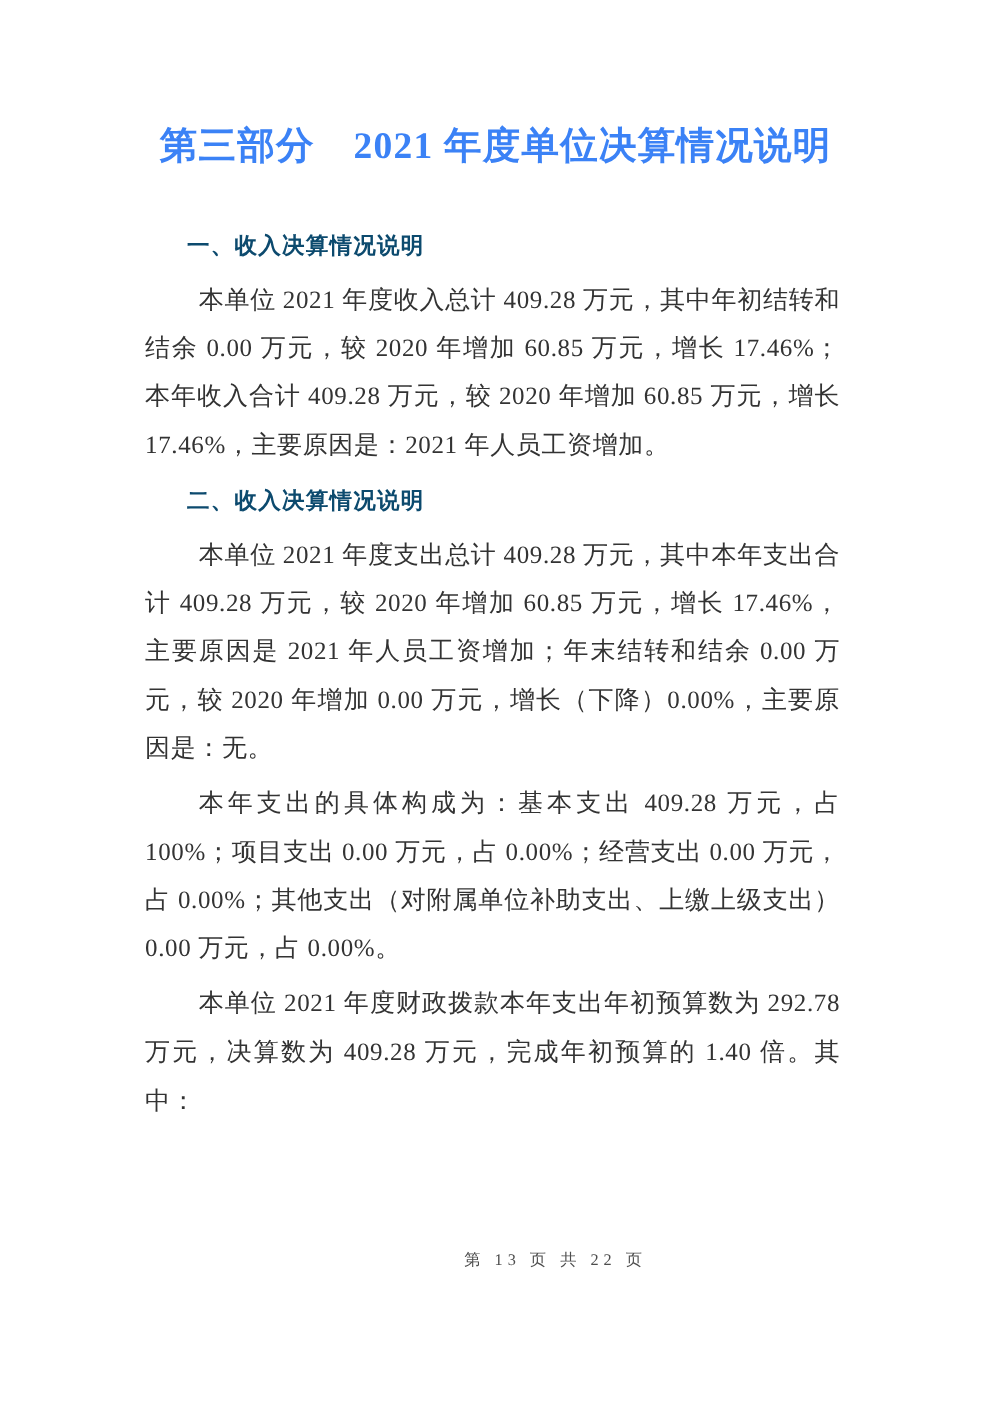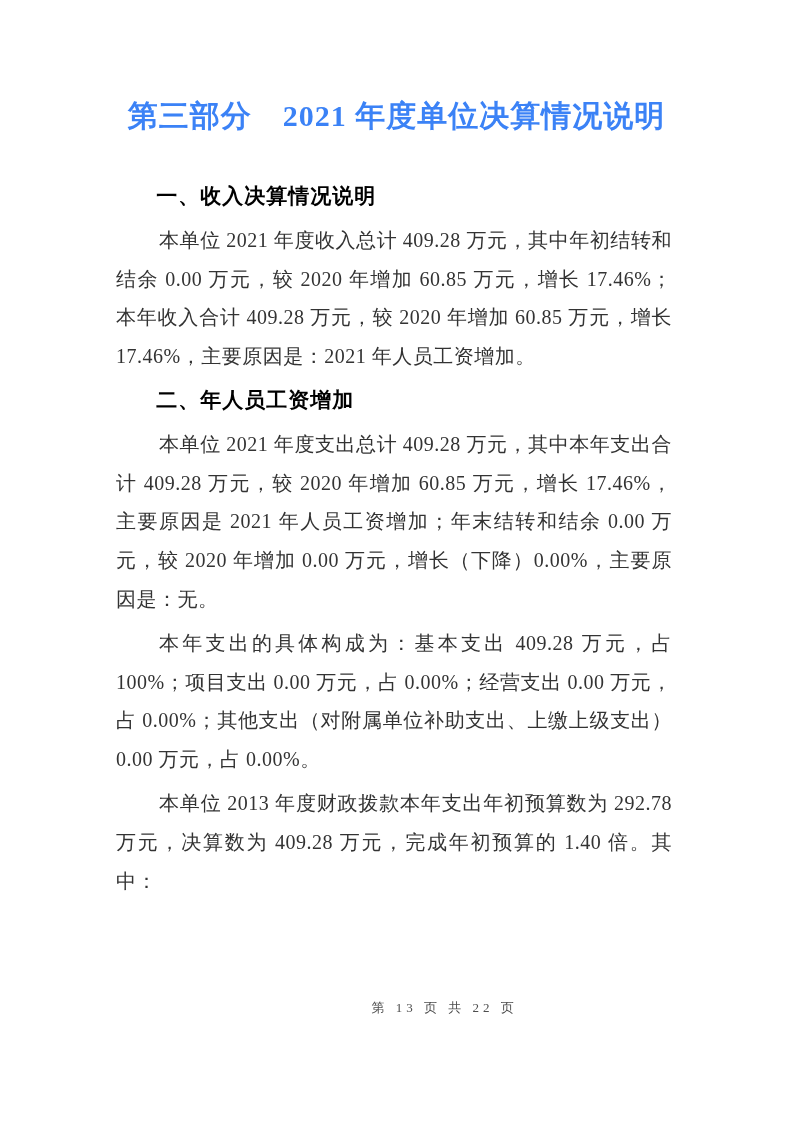--- a/index.html
+++ b/index.html
@@ -39,24 +39,24 @@
     text-align: justify;
     color: #333333;
   }
   .section {
     margin: 0;
     padding: 0;
   }
   .section-heading {
     margin: 0;
     padding: 0;
-    font-size: 21px;
+    font-size: 18px;
     line-height: 38.8px;
     font-weight: 700;
-    color: #000000;
+    color: #0c4a6e;
     text-indent: 2.15em;
     font-family: "Liberation Sans", "DejaVu Sans", sans-serif;
     letter-spacing: 1px;
   }
   .body-para {
     margin: 5px;
     padding: 0;
     text-indent: 2.15em;
     letter-spacing: 0.5px;
   }
@@ -81,26 +81,26 @@
   <div class="doc-title">第三部分　2021 年度单位决算情况说明</div>
 
   <div class="content">
 
     <div class="section">
       <h2 class="section-heading">一、收入决算情况说明</h2>
       <p class="body-para">本单位 2021 年度收入总计 409.28 万元，其中年初结转和结余 0.00 万元，较 2020 年增加 60.85 万元，增长 17.46%；本年收入合计 409.28 万元，较 2020 年增加 60.85 万元，增长 17.46%，主要原因是：2021 年人员工资增加。</p>
     </div>
 
     <div class="section">
-      <h2 class="section-heading">二、年人员工资增加</h2>
+      <h2 class="section-heading">二、收入决算情况说明</h2>
       <p class="body-para">本单位 2021 年度支出总计 409.28 万元，其中本年支出合计 409.28 万元，较 2020 年增加 60.85 万元，增长 17.46%，主要原因是 2021 年人员工资增加；年末结转和结余 0.00 万元，较 2020 年增加 0.00 万元，增长（下降）0.00%，主要原因是：无。</p>
       <p class="body-para">本年支出的具体构成为：基本支出 409.28 万元，占 100%；项目支出 0.00 万元，占 0.00%；经营支出 0.00 万元，占 0.00%；其他支出（对附属单位补助支出、上缴上级支出）0.00 万元，占 0.00%。</p>
     </div>
 
     <div class="section">
-      <p class="body-para">本单位 2013 年度财政拨款本年支出年初预算数为 292.78 万元，决算数为 409.28 万元，完成年初预算的 1.40 倍。其中：</p>
+      <p class="body-para">本单位 2021 年度财政拨款本年支出年初预算数为 292.78 万元，决算数为 409.28 万元，完成年初预算的 1.40 倍。其中：</p>
     </div>
 
   </div>
 
   <div class="page-footer">第 13 页 共 22 页</div>
 
 </div>
 
 </body></html>

